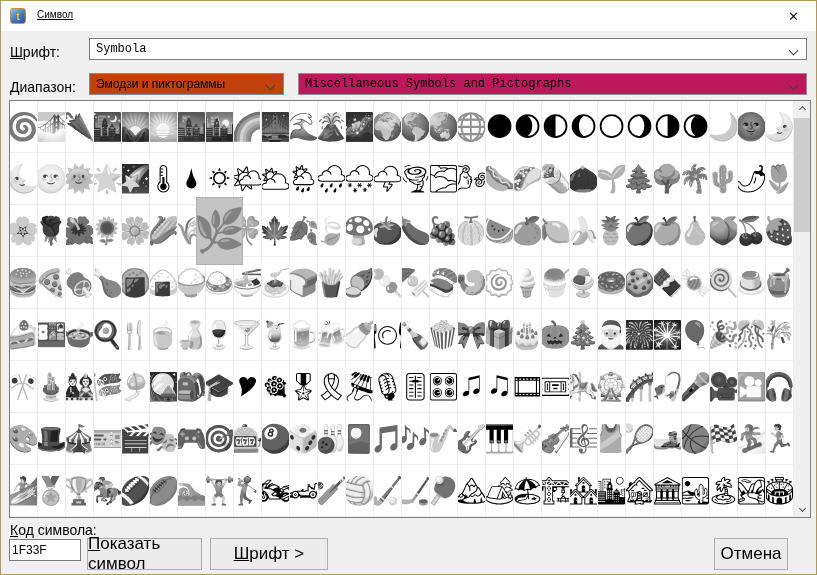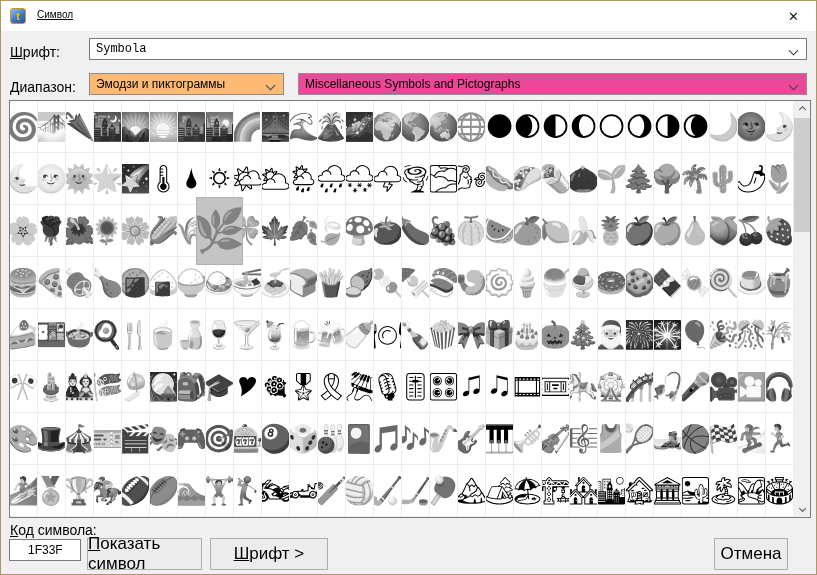--- a/index.html
+++ b/index.html
@@ -20,42 +20,42 @@
   .close-btn{position:absolute;right:0;top:0;width:45px;height:30px;display:flex;
     align-items:center;justify-content:center;font-size:13px;color:#1a1a1a;cursor:default;}
   
   .lbl{position:absolute;font-size:14px;}
   .ak{text-decoration:underline;}
   .combo{position:absolute;height:22px;border:1px solid #7a7a7a;display:flex;align-items:center;
     padding-left:6px;background:#fff;}
   .combo .chev{position:absolute;right:9px;top:8px;}
   .chev{display:inline-block;width:7px;height:7px;border-left:1px solid #404040;border-bottom:1px solid #404040;transform:rotate(-45deg);}
   .chev-up{transform:rotate(135deg);}
-  .combo.gray1{background:#fdba74;border-color:#8a8a8a;}
-  .combo.gray2{background:#ec4899;border-color:#919191;}
+  .combo.gray1{background:#c2410c;border-color:#8a8a8a;}
+  .combo.gray2{background:#be185d;border-color:#919191;font-family:Liberation Mono, monospace;}
   
   .gridbox{position:absolute;left:8px;top:99px;width:802px;height:418px;border:1px solid #7c7c7c;background:#fff;}
   .cells{position:absolute;left:0;top:0;width:784px;height:416px;display:grid;
     grid-template-columns:repeat(28,28px);grid-auto-rows:52px;}
   .cell{border-right:1px solid #ededed;border-bottom:1px solid #ededed;display:flex;
     align-items:center;justify-content:center;font-size:27px;line-height:1;color:#000;
     font-family:"DejaVu Sans",sans-serif;filter:grayscale(1);overflow:hidden;}
   .sel-overlay{position:absolute;width:47px;height:68px;background:#9dcbf0;border:1px solid #85b9e6;
     display:flex;align-items:center;justify-content:center;font-size:42px;line-height:1;
     font-family:"DejaVu Sans",sans-serif;filter:grayscale(1);z-index:5;}
   
   .scrollbar{position:absolute;right:0;top:0;width:16px;height:416px;background:#f0f0f0;}
   .sb-btn{position:absolute;left:0;width:16px;height:17px;background:#f0f0f0;display:flex;align-items:center;justify-content:center;}
   .sb-btn .chev{width:5px;height:5px;border-color:#505050;}
   .sb-up{top:0;}
   .sb-down{bottom:0;}
   .sb-thumb{position:absolute;left:0;top:17px;width:16px;height:114px;background:#cdcdcd;}
   
   .code-input{position:absolute;left:8px;top:538px;width:72px;height:22px;border:1px solid #7a7a7a;
-    background:#fff;font-family:"Liberation Sans",sans-serif;font-size:12px;padding:0 18px;}
+    background:#fff;font-family:"Liberation Sans",sans-serif;font-size:12px;padding:0 2px;}
   .btn{position:absolute;top:537px;height:32px;background:#ececec;border:1px solid #adadad;
     display:flex;align-items:center;justify-content:center;font-size:17px;cursor:default;}
   .btn-show{left:86px;width:115px;}
   .btn-font{left:209px;width:118px;}
   .btn-insert{left:605px;width:98px;border:2px solid #0078d7;background:#f1f1f1;}
   .btn-cancel{left:713px;width:74px;text-align:center;}
 </style>
 </head>
 <body>
 

